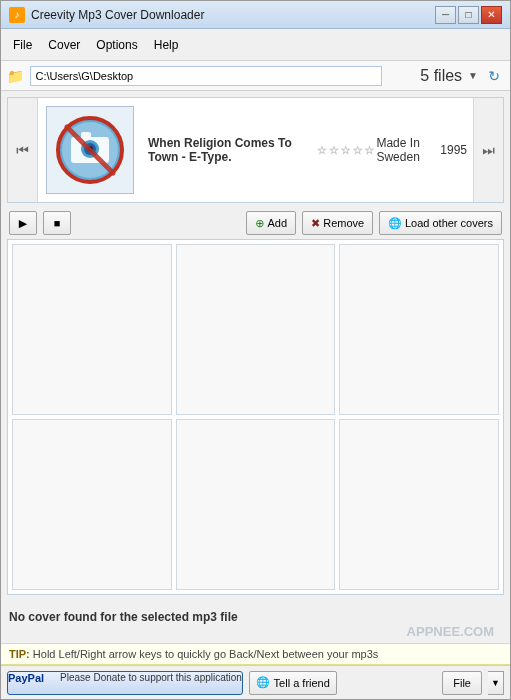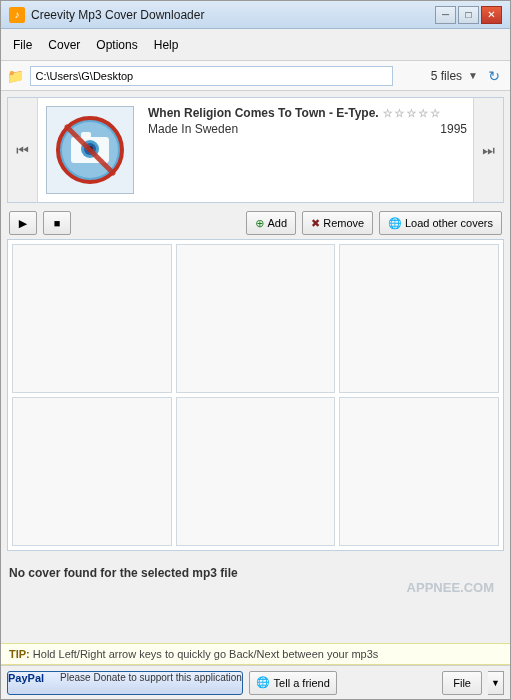--- a/index.html
+++ b/index.html
@@ -96,21 +96,21 @@
     }
     .path-input {
       flex: 1;
       height: 20px;
       border: 1px solid #b0c8e0;
       background: white;
       padding: 0 4px;
       font-size: 11px;
     }
     .file-count {
-      font-size: 12px;
+      font-size: 16px;
       color: #333;
       margin-left: 32px;
     }
     .dropdown-arrow {
       font-size: 10px;
       color: #555;
       cursor: pointer;
     }
     .refresh-btn {
       width: 20px; height: 20px;
@@ -145,21 +145,21 @@
       background: #e8f0f8;
       border: 1px solid #b0c0d0;
       margin: 8px;
       display: flex; align-items: center; justify-content: center;
       flex-shrink: 0;
     }
     .track-info {
       flex: 1;
       padding: 8px 6px;
       display: flex;
-      flex-direction: column;
+      flex-direction: row;
       gap: 2px;
     }
     .track-title {
       font-size: 12px;
       font-weight: bold;
       color: #333;
       display: flex;
       align-items: center;
       gap: 4px;
     }
@@ -246,21 +246,20 @@
     }
     
     .tip-bar {
       background: #fffff0;
       border-top: 1px solid #e0e090;
       border-bottom: 1px solid #e0e090;
       padding: 4px 8px;
       font-size: 11px;
       color: #444;
       flex-shrink: 0;
-      margin-top: 44px;
     }
     .tip-label {
       font-weight: bold;
       color: #806000;
     }
     
     .bottom-bar {
       height: 34px;
       background: #f0f0f0;
       border-top: 1px solid #d0d0d0;

